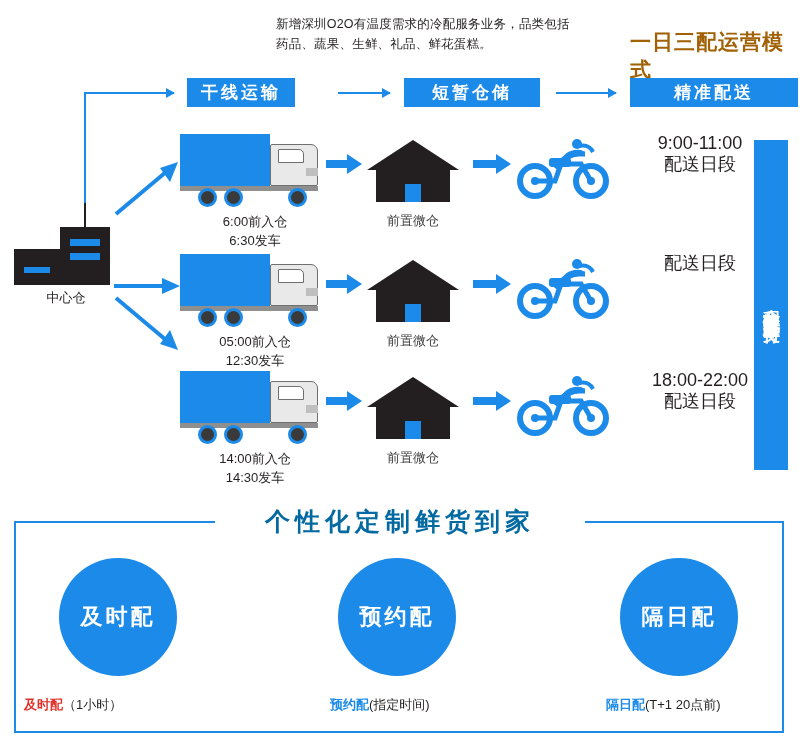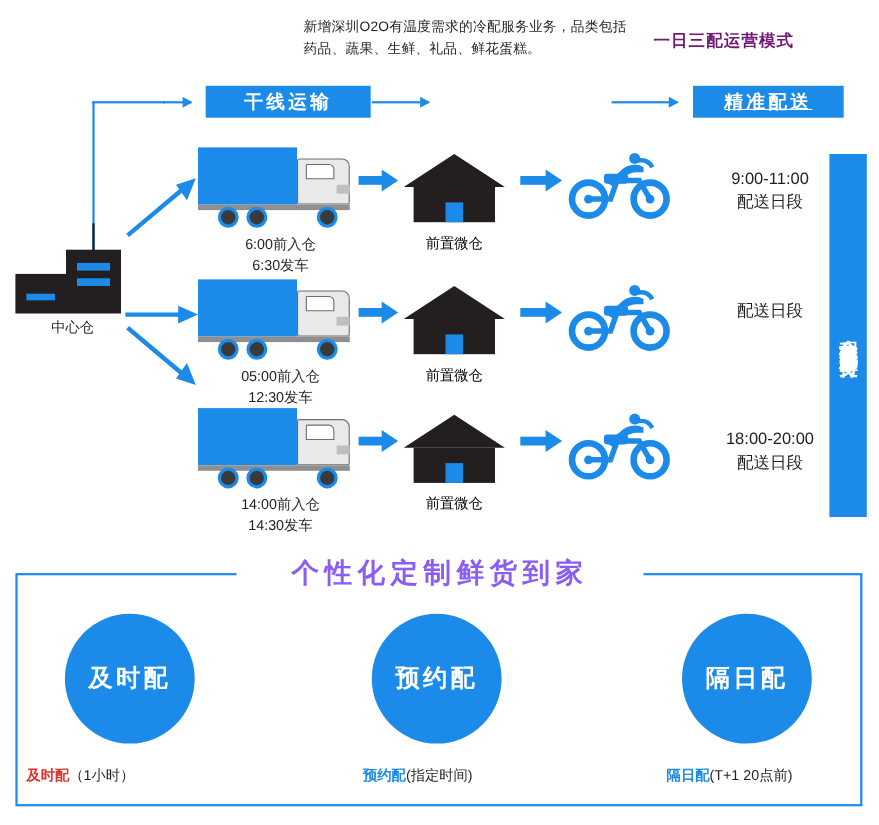--- a/index.html
+++ b/index.html
@@ -14,34 +14,34 @@
   }
   .canvas { position:absolute; left:0; top:0; width:799px; height:750px; }
 
   
   .hdr-note {
     position:absolute; left:276px; top:14px; width:300px;
     font-size:12.5px; line-height:20px; color:#231f20; text-align:left;
     letter-spacing:0.2px;
   }
   .hdr-mode {
-    position:absolute; left:594px; top:28px;
-    font-size:15px; font-weight:bold; color:#701a75; letter-spacing:1px;
+    position:absolute; left:630px; top:28px;
+    font-size:21px; font-weight:bold; color:#a16207; letter-spacing:1px;
   }
 
   
   .banner {
     position:absolute; height:29px; background:#1b8ae8;
     color:#ffffff; font-size:17px; font-weight:bold; letter-spacing:3px;
     display:flex; align-items:center; justify-content:center;
     box-sizing:border-box;
   }
-  #banner-0 { left:187px; top:78px; width:150px; }
+  #banner-0 { left:187px; top:78px; width:108px; }
   #banner-1 { left:404px; top:78px; width:136px; }
-  #banner-2 { left:630px; top:78px; width:137px;text-decoration:underline; }
+  #banner-2 { left:630px; top:78px; width:168px; }
 
   
   .bar-arrow { position:absolute; height:2px; background:#1b8ae8; }
   .bar-arrow:after {
     content:""; position:absolute; right:-1px; top:-4px;
     border-left:9px solid #1b8ae8;
     border-top:5px solid transparent;
     border-bottom:5px solid transparent;
   }
   #bar-arrow-a { left:338px; top:92px; width:52px; }
@@ -96,62 +96,62 @@
   .house { position:absolute; left:367px; top:10px; width:92px; height:62px; }
   .house .roof {
     position:absolute; left:0; top:0; width:0; height:0;
     border-left:46px solid transparent; border-right:46px solid transparent;
     border-bottom:30px solid #231f20;
   }
   .house .body { position:absolute; left:9px; top:30px; width:74px; height:32px; background:#231f20; }
   .house .door { position:absolute; left:38px; top:44px; width:16px; height:18px; background:#1b8ae8; }
   .house-label {
     position:absolute; left:357px; top:82px; width:112px;
-    font-size:13px; color:#000000; text-align:center;
+    font-size:13px; color:#404040; text-align:center;
   }
 
   
   .scooter { position:absolute; left:515px; top:4px; width:96px; height:66px; }
 
   
   .blockarrow { position:absolute; height:8px; background:#1b8ae8; }
   .blockarrow:after {
     content:""; position:absolute; right:-14px; top:-6px;
     border-left:15px solid #1b8ae8;
     border-top:10px solid transparent;
     border-bottom:10px solid transparent;
   }
   .ba1 { left:326px; top:30px; width:22px; }
   .ba2 { left:473px; top:30px; width:24px; }
 
   
   .time-label {
-    position:absolute; left:640px; top:22px; width:120px;
-    font-size:15px; line-height:21px; color:#231f20; text-align:center;
+    position:absolute; left:640px; top:3px; width:120px;
+    font-size:18px; line-height:21px; color:#231f20; text-align:center;
   }
 
   
   .vcaption {
     position:absolute; left:754px; top:140px; width:34px; height:330px;
     background:#1b8ae8; color:#ffffff;
     font-size:17px; font-weight:bold; letter-spacing:2px;
     writing-mode: vertical-rl; text-orientation: upright;
     display:flex; align-items:center; justify-content:center;
     line-height:34px; box-sizing:border-box; padding:4px 0;
   }
 
   
   .panel {
     position:absolute; left:14px; top:521px; width:770px; height:212px;
     border:2px solid #1b8ae8; box-sizing:border-box;
   }
   .panel-title {
     position:absolute; left:215px; top:503px; width:370px; height:36px;
     background:#ffffff; text-align:center;
-    font-size:25px; font-weight:bold; letter-spacing:5px; color:#8b5cf6;
+    font-size:25px; font-weight:bold; letter-spacing:5px; color:#0369a1;
     line-height:36px;
   }
   .circle {
     position:absolute; top:558px; width:118px; height:118px; border-radius:50%;
     background:#1b8ae8; color:#ffffff;
     font-size:22px; font-weight:bold; letter-spacing:3px;
     display:flex; align-items:center; justify-content:center;
   }
   #circle-0 { left:59px; }
   #circle-1 { left:338px; }
@@ -166,20 +166,21 @@
 </style>
 </head>
 <body>
 
 <div class="canvas">
 
   <div class="hdr-note">新增深圳O2O有温度需求的冷配服务业务，品类包括药品、蔬果、生鲜、礼品、鲜花蛋糕。</div>
   <div class="hdr-mode">一日三配运营模式</div>
 
   <div class="banner" id="banner-0">干线运输</div>
+  <div class="banner" id="banner-1">短暂仓储</div>
   <div class="banner" id="banner-2">精准配送</div>
 
   <div class="bar-arrow" id="bar-arrow-c"></div>
   <div class="bar-arrow" id="bar-arrow-a"></div>
   <div class="bar-arrow" id="bar-arrow-b"></div>
 
   <div class="feed-hline"></div>
   <div class="feed-vline"></div>
   <div class="cw-stem"></div>
 
@@ -327,21 +328,21 @@
         <circle cx="76" cy="47" r="4" fill="#1b8ae8"></circle>
         <path d="M20 47 L40 47 L46 30 L66 30 L76 47" fill="none" stroke="#1b8ae8" stroke-width="5"></path>
         <path d="M40 34 q10 -14 24 -14 l6 0" fill="none" stroke="#1b8ae8" stroke-width="5"></path>
         <path d="M44 30 q6 -16 22 -14 l4 2" fill="#1b8ae8"></path>
         <rect x="34" y="24" width="22" height="9" rx="3" fill="#1b8ae8"></rect>
         <path d="M64 12 q10 -2 14 6" fill="none" stroke="#1b8ae8" stroke-width="4"></path>
         <circle cx="62" cy="10" r="5" fill="#1b8ae8"></circle>
       </svg>
     </div>
     <div class="time-label">
-      <div>18:00-20:00</div>
+      <div>18:00-22:00</div>
       <div>配送日段</div>
     </div>
   </div>
 
   <div class="vcaption">全程冷链配送准时交付</div>
 
   <div class="panel"></div>
   <div class="panel-title">个性化定制鲜货到家</div>
 
   <div class="circle" id="circle-0">及时配</div>

